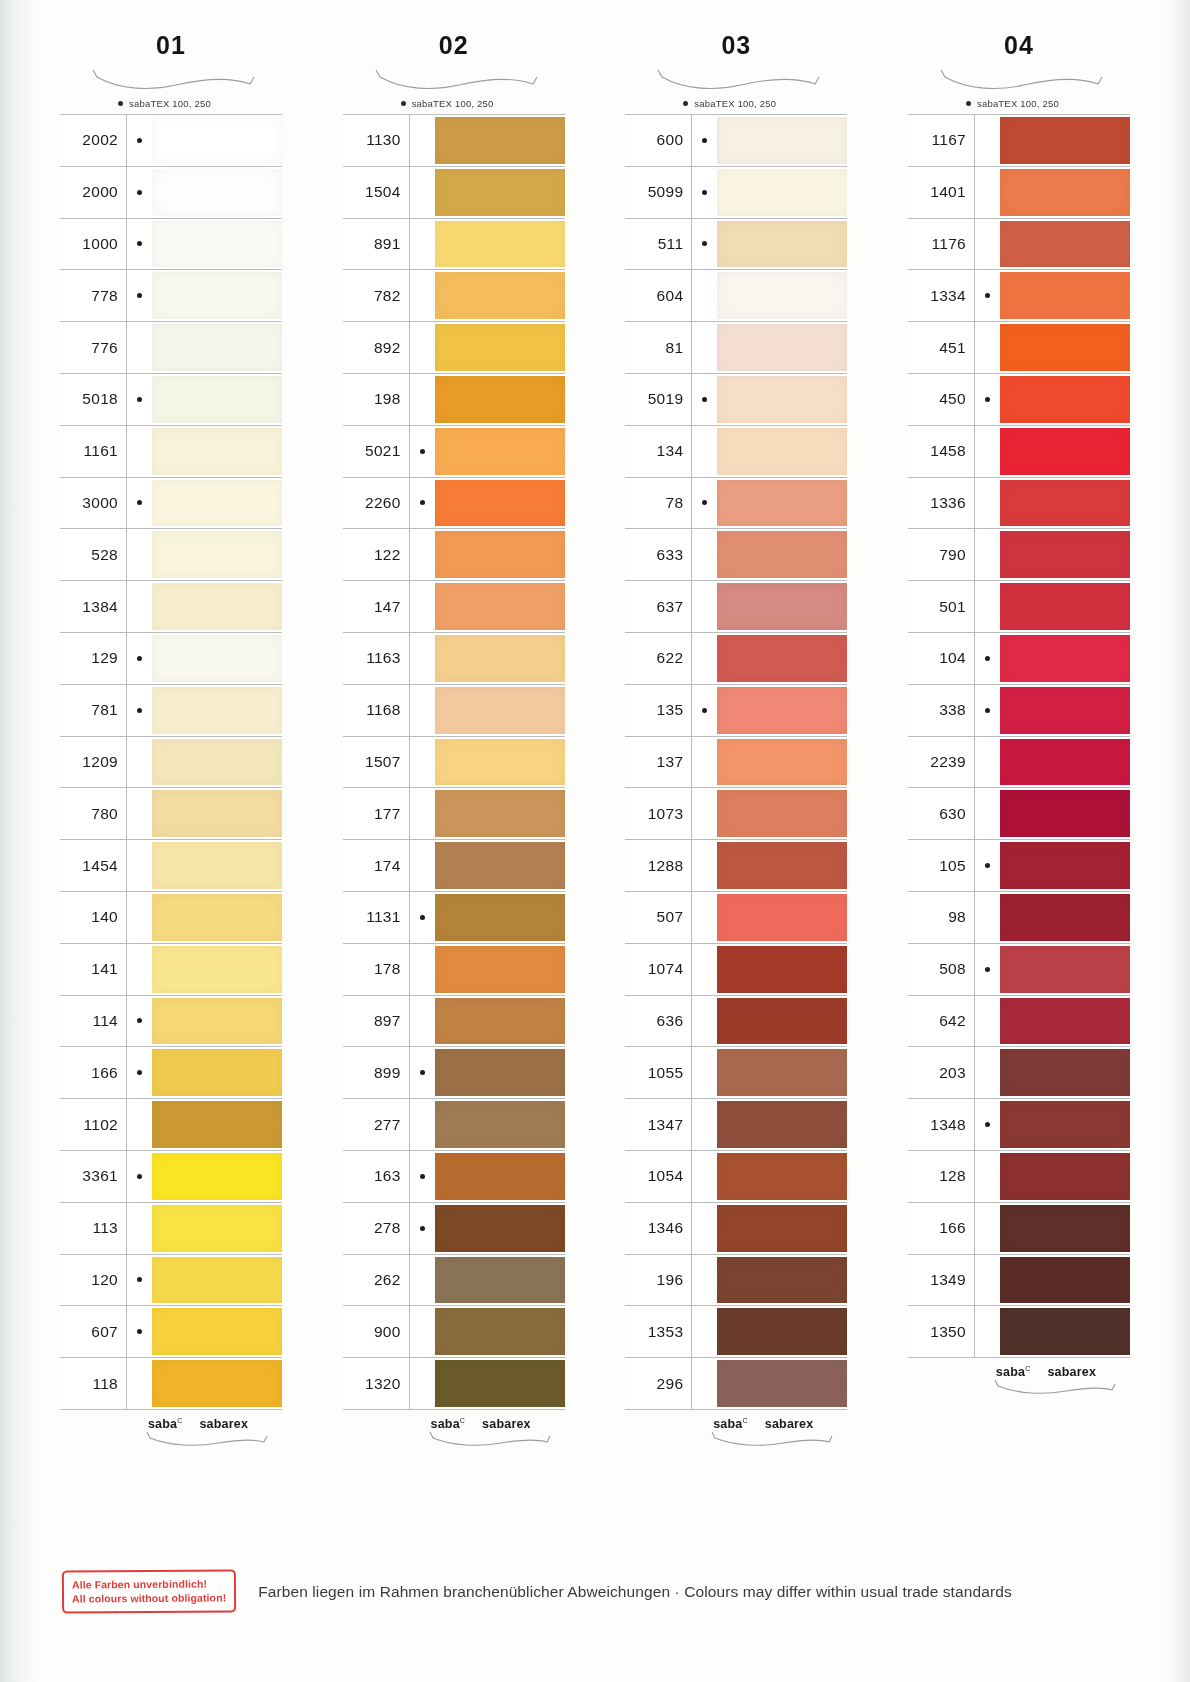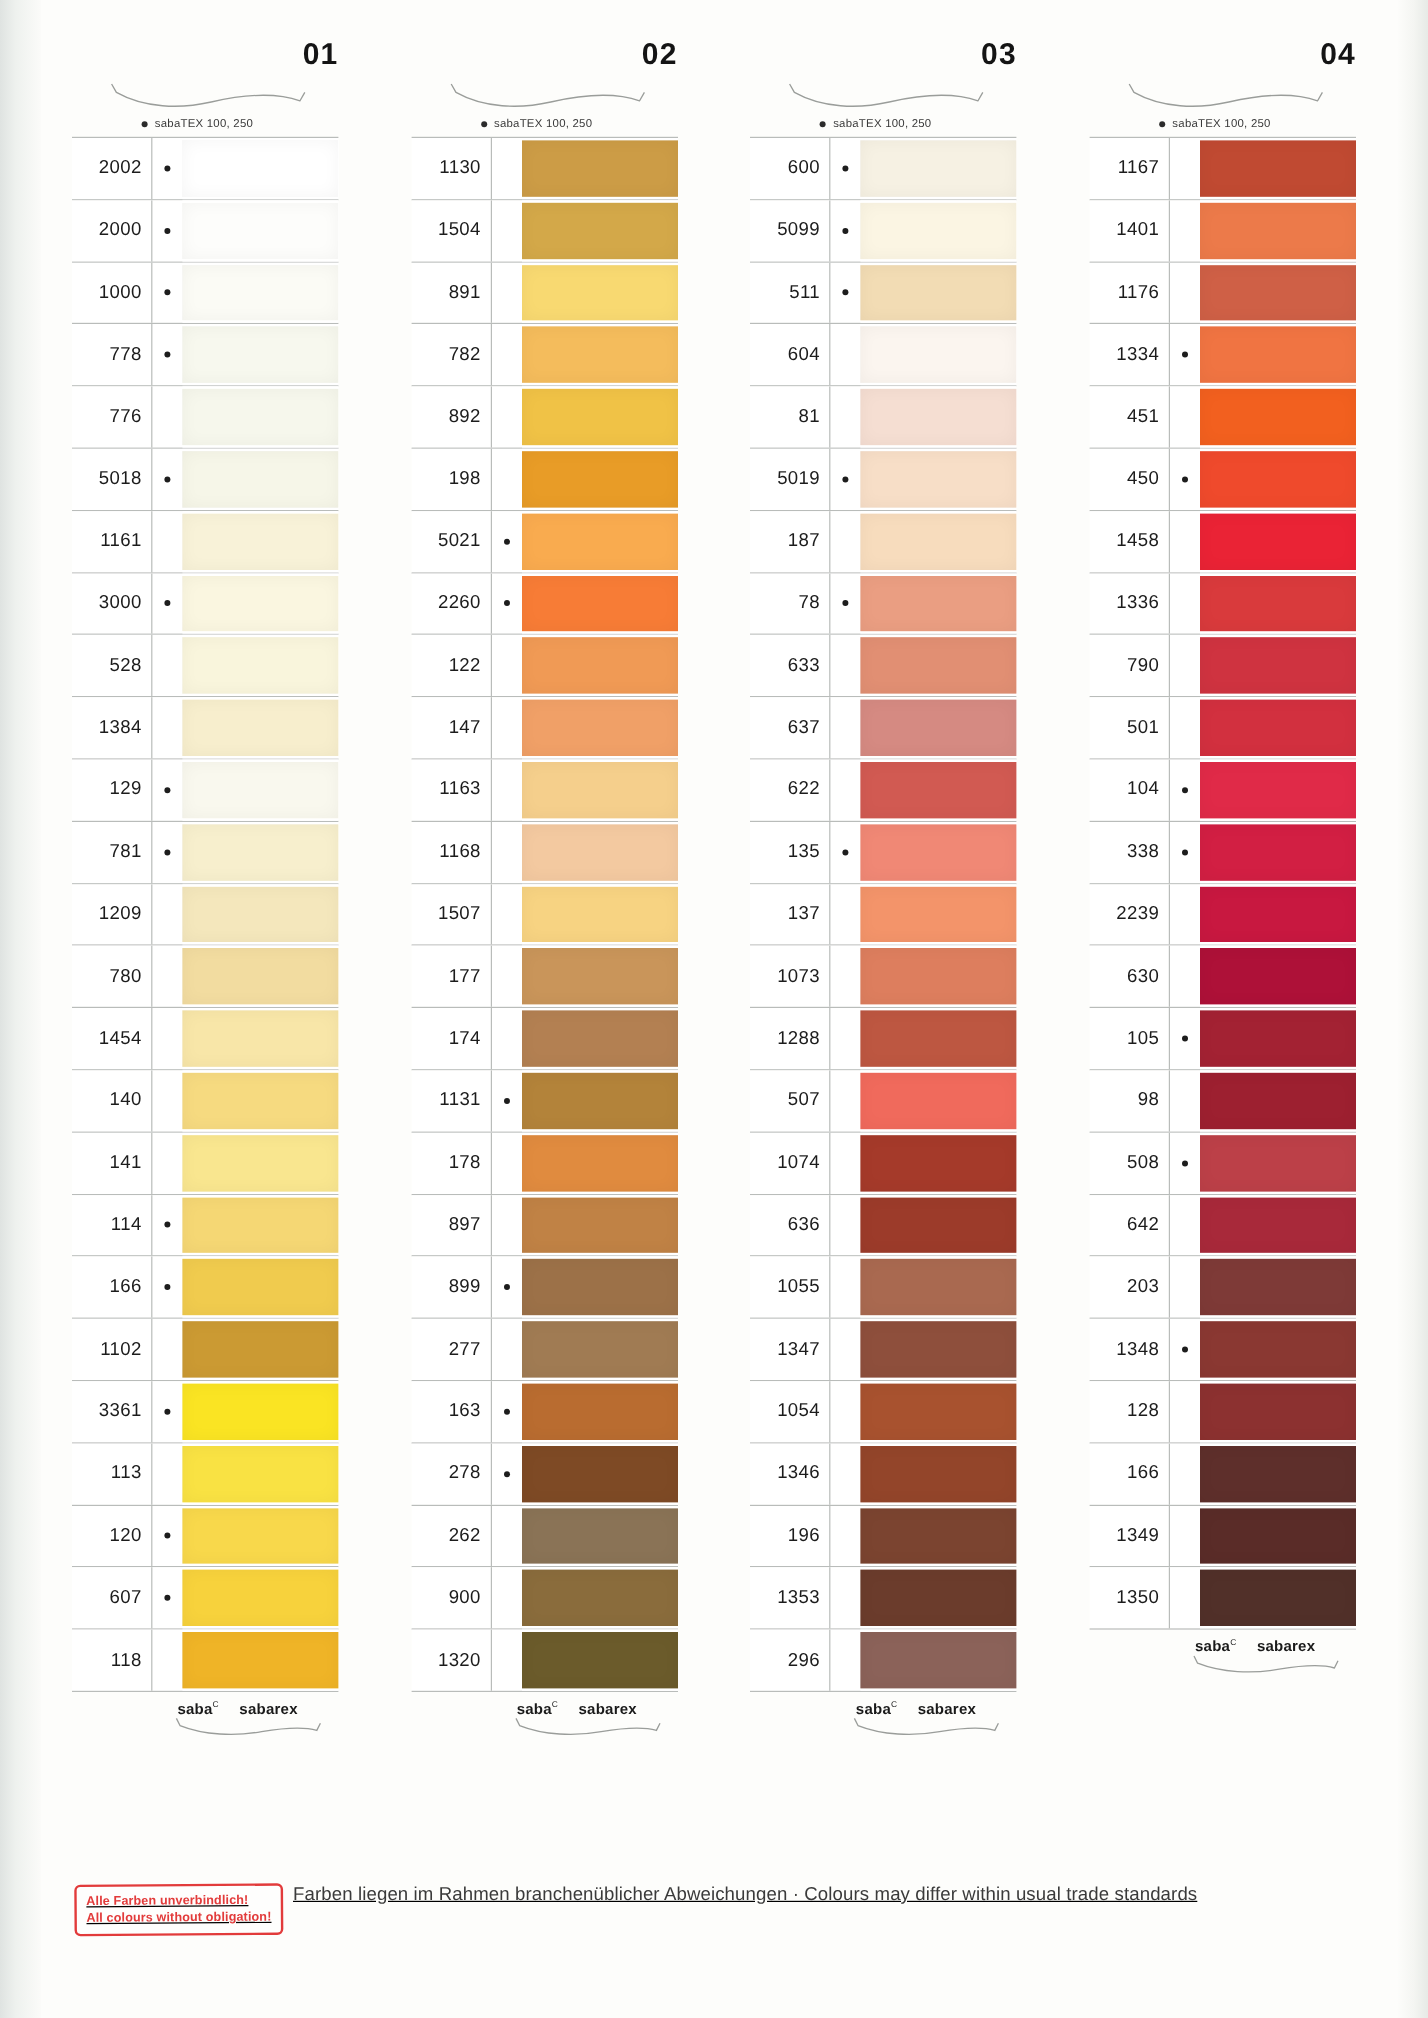--- a/index.html
+++ b/index.html
@@ -32,21 +32,21 @@
   .columns {
     position: absolute;
     left: 60px; top: 28px;
     width: 1070px;
     display: flex;
     justify-content: space-between;
   }
   .col { width: 222px; position: relative; }
 
   .col-number {
-    text-align: right;
+    text-align: center;
     font-size: 25px;
     font-weight: 700;
     letter-spacing: 1px;
     color: #141414;
     height: 34px;
     line-height: 34px;
   }
 
   .brace-wrap {
     height: 26px;
@@ -150,23 +150,22 @@
     height: 16px;
   }
   .footer-brace svg { position: absolute; left: 84px; top: 0; }
 
   
   .disclaimer {
     position: absolute;
     left: 62px;
     top: 1570px;
     display: flex;
-    align-items: flex-start;
-    gap: 8px;
-    text-decoration: underline;
+    align-items: center;
+    gap: 22px;
   }
   .stamp {
     border: 2px solid #e23b3b;
     border-radius: 5px;
     padding: 5px 8px 6px 8px;
     color: #e23b3b;
     font-size: 10.5px;
     font-weight: 700;
     line-height: 1.35;
     letter-spacing: .1px;
@@ -682,21 +681,21 @@
           <div class="srow">
             <div class="num-cell">5019</div>
             <div class="dot-cell">
               <i></i>
             </div>
             <div class="color-cell">
               <div class="color-chip" style="background:#f7dec7;"></div>
             </div>
           </div>
           <div class="srow">
-            <div class="num-cell">187</div>
+            <div class="num-cell">134</div>
             <div class="dot-cell"></div>
             <div class="color-cell">
               <div class="color-chip" style="background:#f7dcbd;"></div>
             </div>
           </div>
           <div class="srow">
             <div class="num-cell">78</div>
             <div class="dot-cell">
               <i></i>
             </div>

